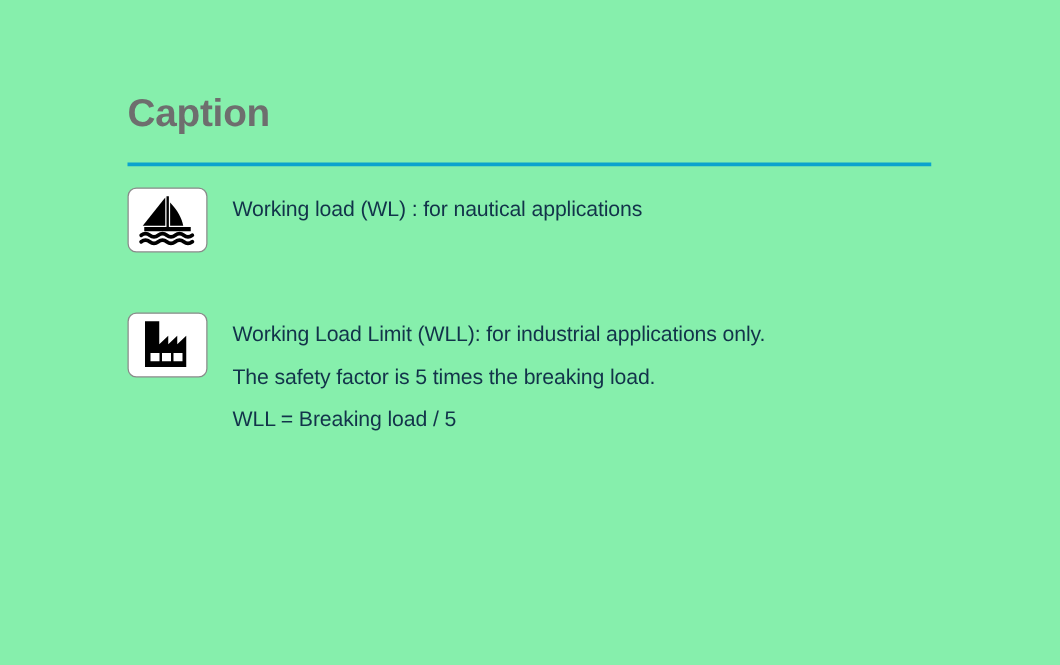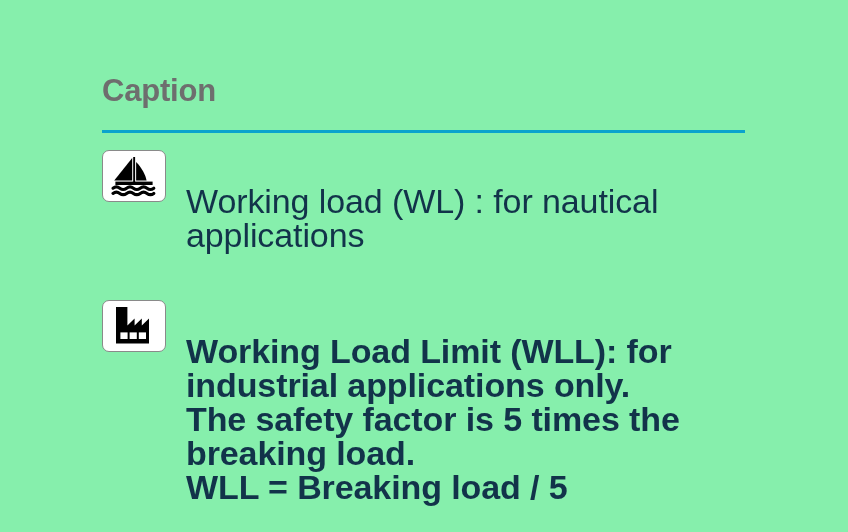--- a/index.html
+++ b/index.html
@@ -53,21 +53,20 @@
   }
 
   .entry {
     display: flex;
     align-items: flex-start;
     gap: 20px;
   }
 
   .entry + .entry {
     margin-top: 48px;
-    font-weight: bold;
   }
 
   .icon-box {
     flex: 0 0 auto;
     width: 64px;
     height: 52px;
     box-sizing: border-box;
     border: 1.5px solid #8a8a8a;
     border-radius: 7px;
     background: #ffffff;
@@ -77,27 +76,26 @@
     overflow: hidden;
   }
 
   .icon-box svg {
     display: block;
   }
 
   .entry-text {
     flex: 1 1 auto;
     font-family: "Liberation Sans", sans-serif;
-    font-size: 34px;
+    font-size: 17px;
     line-height: 34px;
     color: #12334a;
     white-space: pre-line;
     padding-top: 1px;
     letter-spacing: -0.1px;
-    margin-top: 33px;
   }
 </style>
 </head>
 <body>
 
 <div class="page">
 
   <div class="caption-block">
 
     <h1 class="caption-title">Caption</h1>

